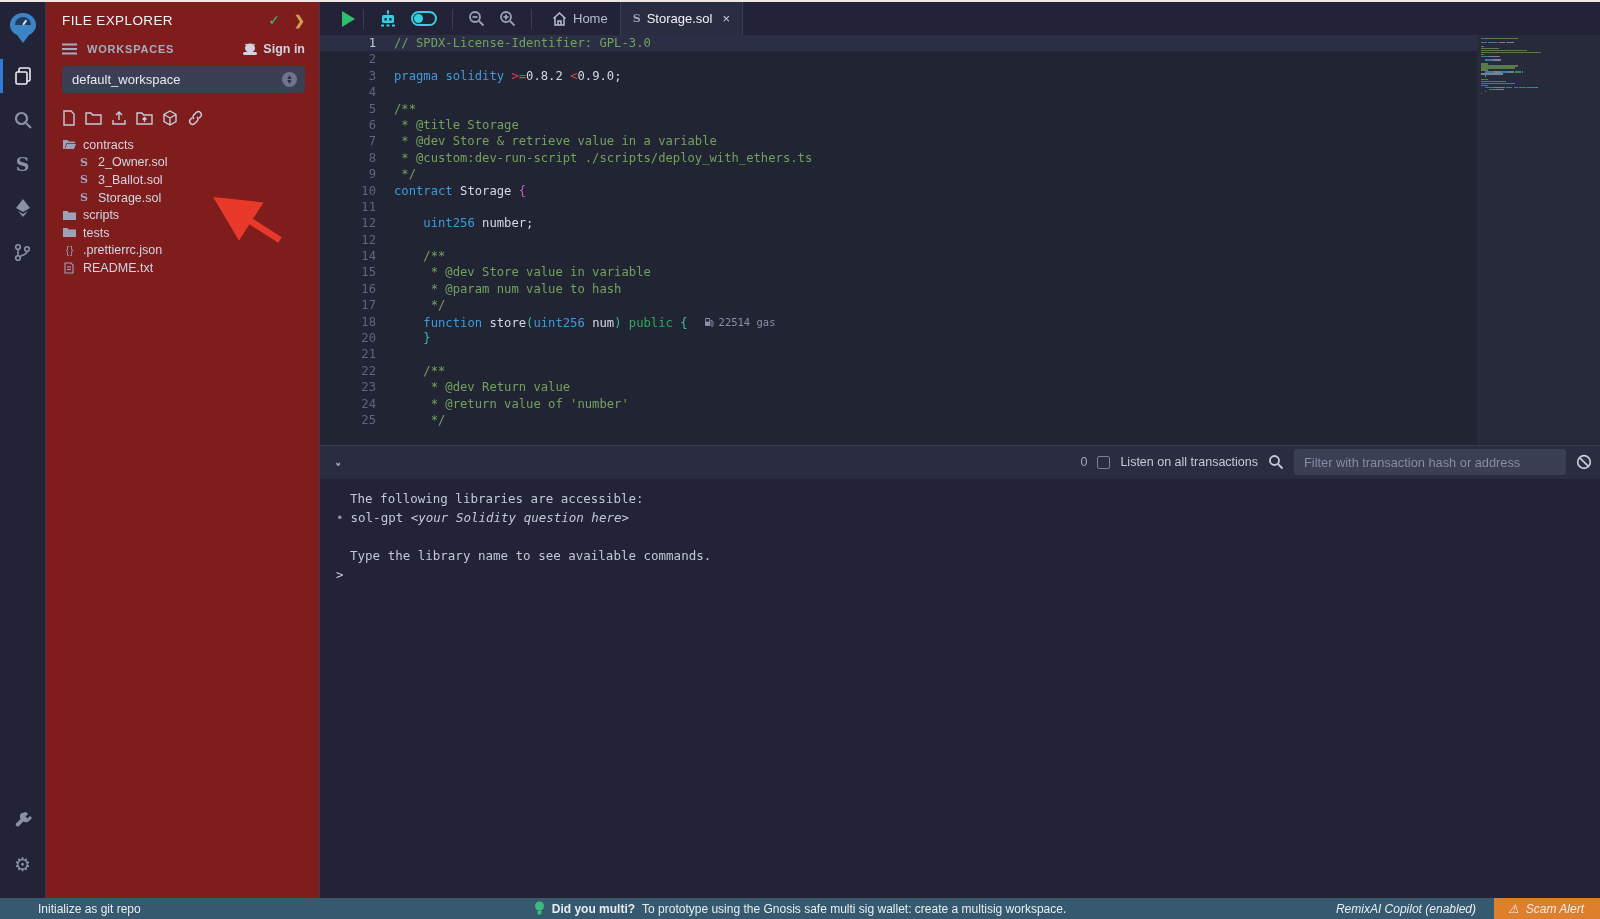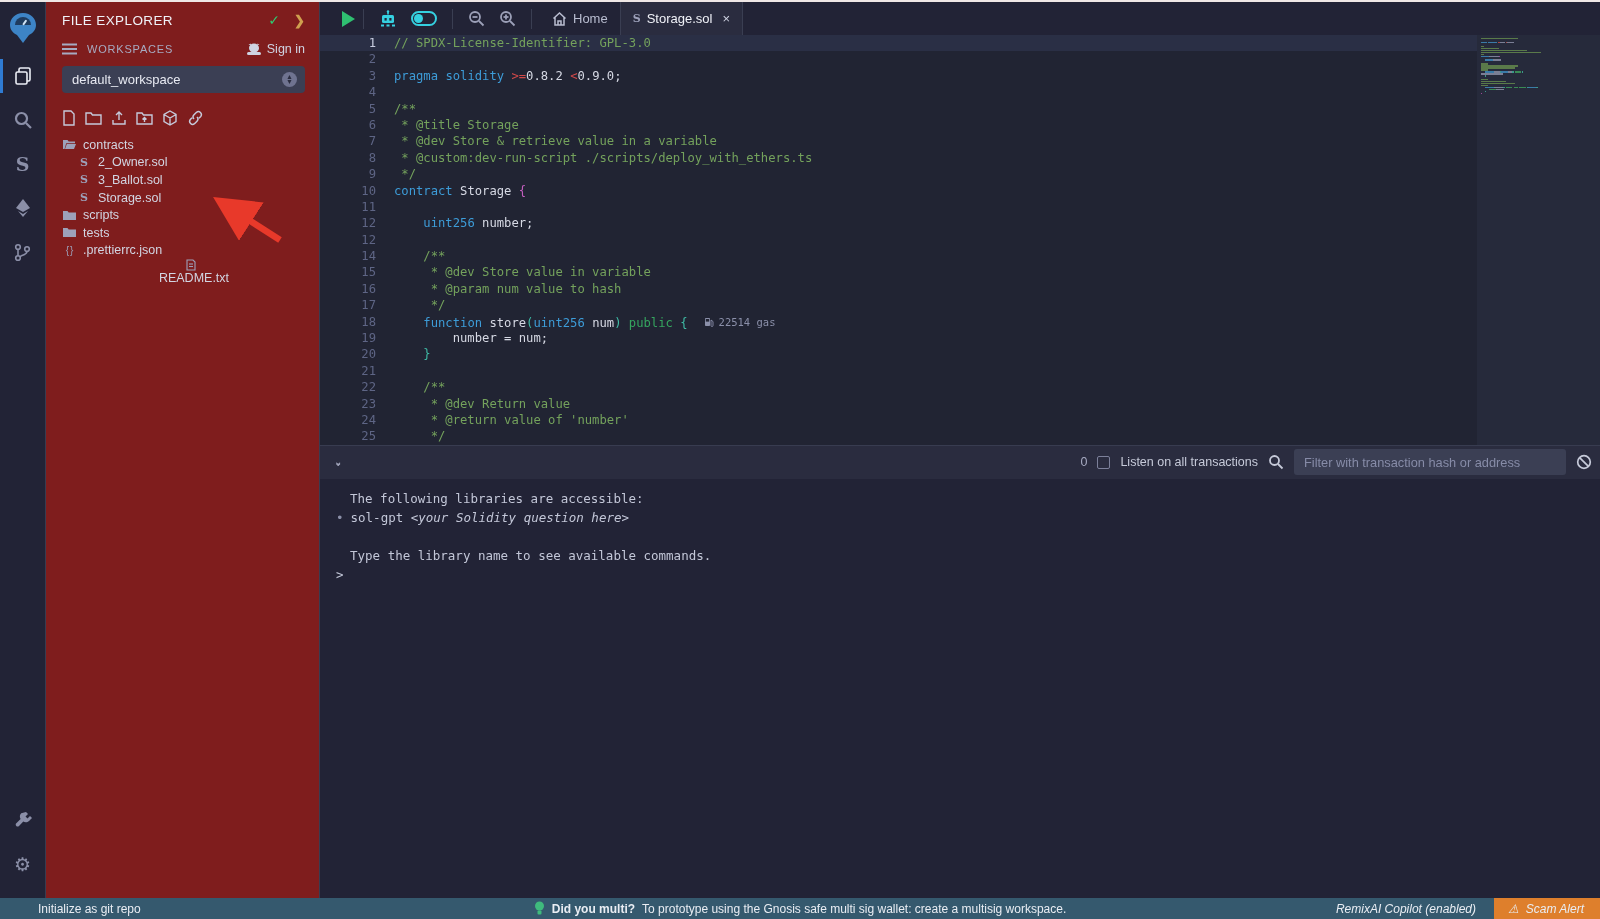--- a/index.html
+++ b/index.html
@@ -18,21 +18,21 @@
   .rail .logo { height:52px; }
   .rail .spacer { flex:1; }
   .glyph { font-size:19px; line-height:1; }
 
   
   .explorer { width:274px; background:#7f1d1d; border-right:1px solid #383c50; position:relative; font-size:12.5px; }
   .fe-head { display:flex; align-items:center; padding:10px 14px 6px 16px; }
   .fe-title { font-size:13.5px; letter-spacing:.4px; color:#f0f2f8; font-weight:500; flex:1; }
   .fe-check { color:#2ecc71; font-size:14px; margin-right:14px; }
   .fe-chev { color:#d0a04f; font-size:13px; font-weight:bold; }
-  .ws-row { display:flex; align-items:center; padding:8px 14px 6px 16px; color:#a7abc2; }
+  .ws-row { display:flex; align-items:center; padding:8px 14px 6px 16px; color:#a7abc2;font-weight:bold; }
   .ws-label { font-size:11px; letter-spacing:.8px; margin-left:10px; flex:1; }
   .signin { display:flex; align-items:center; gap:5px; color:#cfd3e2; font-size:12.5px; cursor:pointer; }
   .ws-select { margin:4px 14px 0 16px; background:#3b3f54; border-radius:4px; height:27px;
     display:flex; align-items:center; padding:0 8px 0 10px; color:#e8eaf2; font-size:13px; cursor:pointer; }
   .ws-select .wname { flex:1; }
   .ws-spin { width:15px; height:15px; border-radius:50%; background:#6f7390; color:#2a2c3f;
     font-size:7px; display:flex; flex-direction:column; align-items:center; justify-content:center; line-height:.62; }
   .fe-tools { display:flex; gap:9px; padding:17px 14px 8px 16px; color:#c6c9da; }
   .fe-tools .ticon { cursor:pointer; display:flex; }
   .tree { padding-top:2px; }
@@ -264,21 +264,21 @@
             </svg>
           </span>
           <span class="tlabel">tests</span>
         </div>
         <div class="trow" style="padding-left: 16px;">
           <span class="ticn">
             <span class="braces">{ }</span>
           </span>
           <span class="tlabel">.prettierrc.json</span>
         </div>
-        <div class="trow" style="padding-left: 16px; flex-direction: column;">
+        <div class="trow" style="padding-left: 16px;">
           <span class="ticn">
             <svg width="10" height="12" viewBox="0 0 10 12" fill="none" stroke="currentColor" stroke-width="1.1">
               <path d="M1 1 h6 l2 2 v8 H1z"></path>
               <line x1="3" y1="5" x2="7" y2="5"></line>
               <line x1="3" y1="7.5" x2="7" y2="7.5"></line>
             </svg>
           </span>
           <span class="tlabel">README.txt</span>
         </div>
       </div>
@@ -413,24 +413,20 @@
             <span class="ln">17</span>
             <span class="code"><span class="s-cm">     */</span></span>
           </div>
           <div class="cl">
             <span class="ln">18</span>
             <span class="code"><span class="s-tx">    </span><span class="s-kw">function</span><span class="s-tx"> store</span><span class="s-tl">(</span><span class="s-kw">uint256</span><span class="s-tx"> num</span><span class="s-tl">)</span><span class="s-tx"> </span><span class="s-g">public</span><span class="s-tx"> </span><span class="s-tl">{</span><span class="gaswidget"><svg width="10" height="10" viewBox="0 0 10 10" fill="currentColor">
                   <rect x="1" y="1" width="5" height="8" rx="0.8"></rect>
                   <rect x="1.8" y="2" width="3.4" height="2.6" fill="#212433"></rect>
                   <path d="M7 3 l2 1.5 v4 a1 1 0 0 1 -2 0z" fill="none" stroke="currentColor" stroke-width="0.9"></path>
                 </svg><span>22514 gas</span></span></span>
-          </div>
-          <div class="cl">
-            <span class="ln">19</span>
-            <span class="code"><span class="s-tx">        number = num;</span></span>
           </div>
           <div class="cl">
             <span class="ln">20</span>
             <span class="code"><span class="s-tx">    </span><span class="s-tl">}</span></span>
           </div>
           <div class="cl">
             <span class="ln">21</span>
             <span class="code"></span>
           </div>
           <div class="cl">

